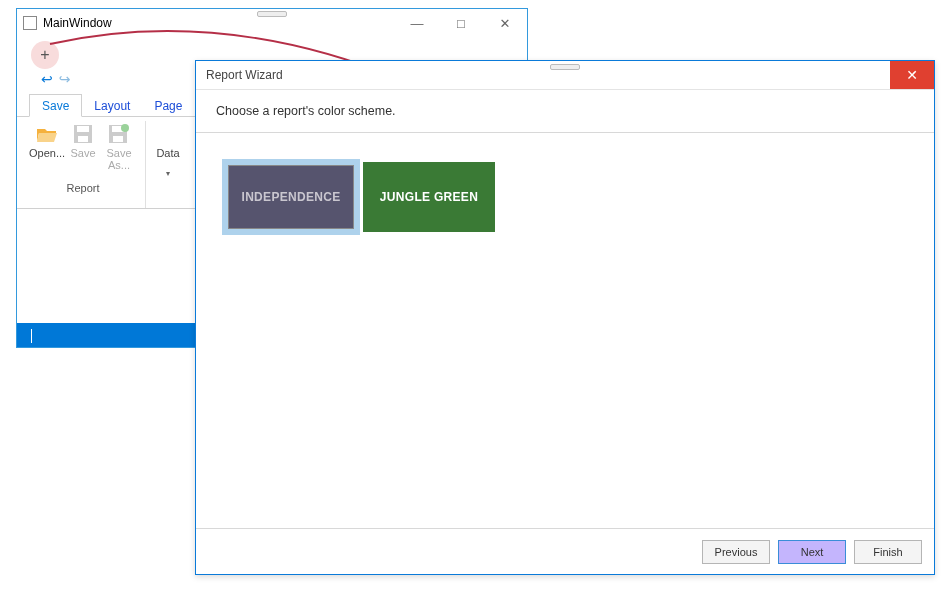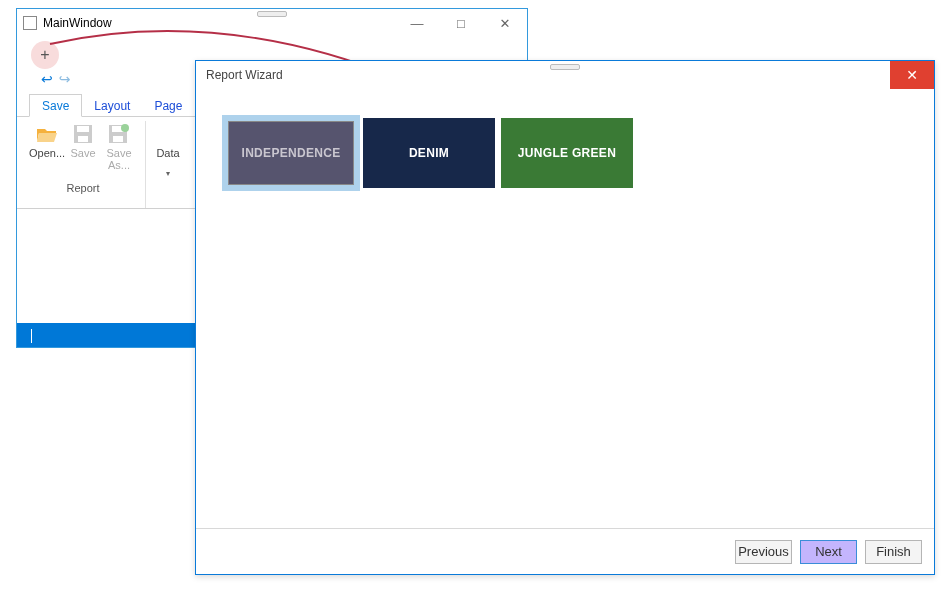--- a/index.html
+++ b/index.html
@@ -230,24 +230,24 @@
     width: 100%;
     border-top: 1px solid #d8d8d8;
     height: 46px;
     display: flex;
     align-items: center;
     justify-content: flex-end;
     padding-right: 12px;
     gap: 8px;
   }
   .wz-btn {
-    width: 57px; height: 24px;
+    width: 68px; height: 24px;
     border: 1px solid #b5b5b5;
     background: #f4f4f4;
-    font-size: 13px;
+    font-size: 11px;
     color: #333;
     display: flex; align-items: center; justify-content: center;
     cursor: default;
   }
   .wz-btn.default {
     border: 1px solid #3a8dd8;
     background: #c4b5fd;
   }
 </style>
 </head>
@@ -343,26 +343,24 @@
 </svg>
 
 <div class="wizard">
   <div class="wz-title">
     <span>Report Wizard</span>
     <div class="wz-drag"></div>
     <div class="wz-close">
       <span>✕</span>
     </div>
   </div>
+  <div class="wz-head">Choose a report's color scheme.</div>
   <div class="wz-body">
     <div class="swatch-wrap selected">
       <div class="swatch dim" style="background:#56546e">INDEPENDENCE</div>
-    </div>
-    <div class="swatch-wrap">
-      <div class="swatch" style="background:#17284a">DENIM</div>
     </div>
     <div class="swatch-wrap">
       <div class="swatch" style="background:#3a7a35">JUNGLE GREEN</div>
     </div>
   </div>
   <div class="wz-foot">
     <div class="wz-btn">Previous</div>
     <div class="wz-btn default">Next</div>
     <div class="wz-btn">Finish</div>
   </div>

